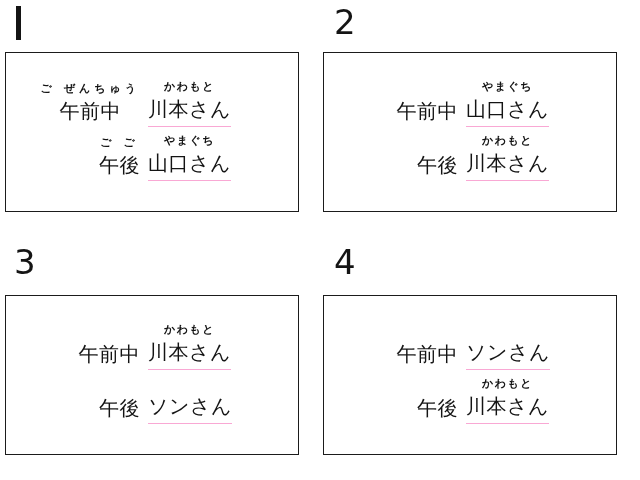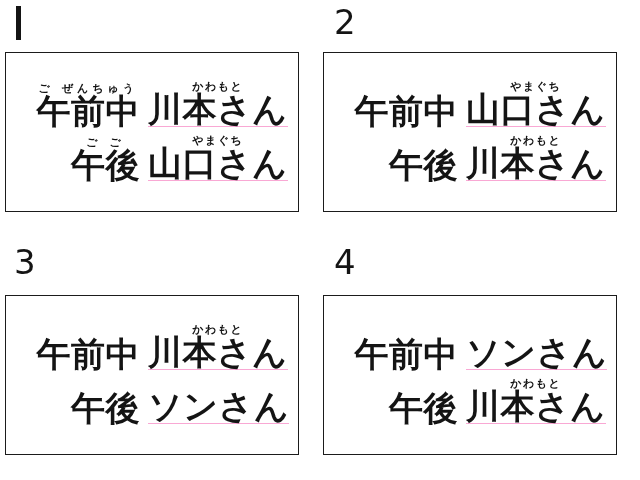--- a/index.html
+++ b/index.html
@@ -121,23 +121,23 @@
     font-weight: 700;
     letter-spacing: 1.5px;
     white-space: nowrap;
     color: #141414;
   }
   .ruby .rt.blank {
     visibility: hidden;
   }
   .ruby .rb {
     display: block;
-    font-size: 34px;
+    font-size: 20px;
     line-height: 31px;
-    font-weight: 700;
+    font-weight: 400;
     letter-spacing: 0.5px;
     white-space: nowrap;
     color: #141414;
   }
   
   .name .ruby .rb {
     border-bottom: 1px solid #f9a8d4;
     padding-bottom: 1px;
   }
   .slot .ruby .rt {

